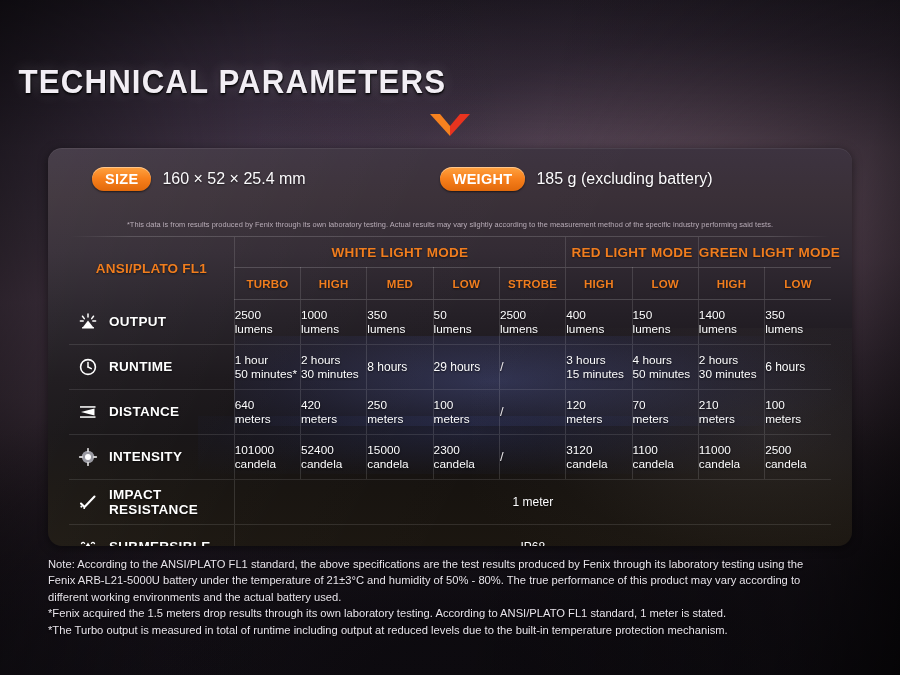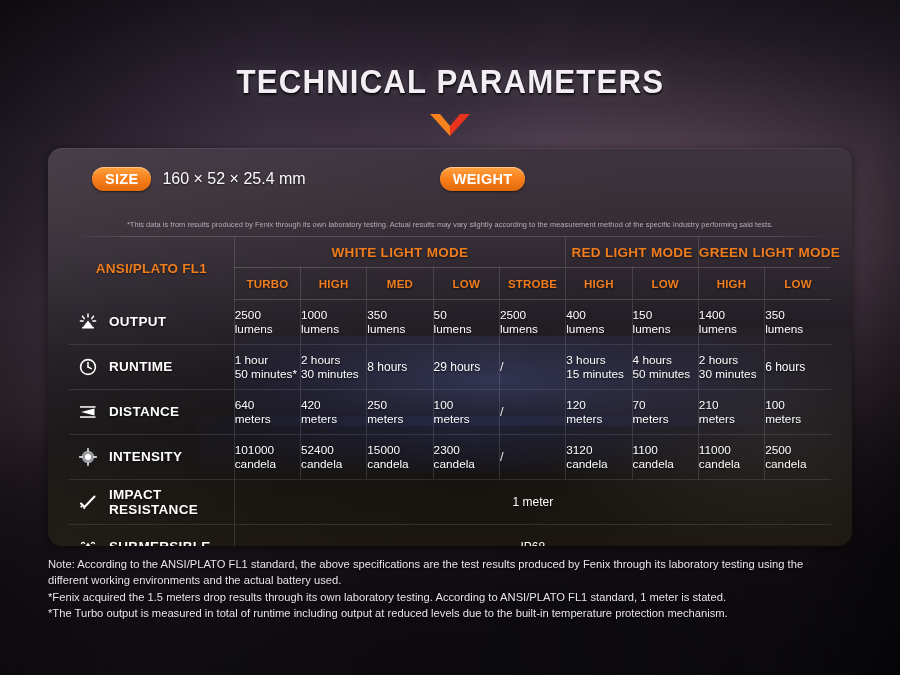--- a/index.html
+++ b/index.html
@@ -33,21 +33,20 @@
       linear-gradient(100deg, rgba(0,0,0,0.55) 0%, rgba(0,0,0,0.05) 28%, rgba(0,0,0,0) 55%, rgba(0,0,0,0.35) 88%, rgba(0,0,0,0.7) 100%),
       linear-gradient(180deg, rgba(0,0,0,0.35) 0%, rgba(0,0,0,0) 22%);
   }
 
   
   #title-wrap {
     position: absolute;
     top: 62px;
     left: 0;
     width: 900px;
-    text-align: center;
   }
   #title {
     font-size: 34px;
     font-weight: bold;
     letter-spacing: 1.2px;
     color: #f2eef4;
     transform: scaleX(0.92);
     display: inline-block;
     text-shadow:
       0 2px 3px rgba(0,0,0,0.75),
@@ -285,20 +284,21 @@
   </svg>
 </div>
 
 <div id="panel">
 
   <div class="sw-strip">
     <span class="pill">SIZE</span>
     <span class="sw-val">160 × 52 ×  25.4 mm</span>
     <span class="sw-gap"></span>
     <span class="pill">WEIGHT</span>
+    <span class="sw-val">185 g (excluding battery)</span>
   </div>
 
   <div class="disclaimer">*This data is from results produced by Fenix through its own laboratory testing. Actual results may vary slightly according to the measurement method of the specific industry performing said tests.</div>
 
   <div class="panel-div"></div>
 
   <div id="hl-band"></div>
   <div id="hl-band2"></div>
 
   <table class="spec">
@@ -472,16 +472,17 @@
           </div>
         </td>
         <td colspan="9" class="span-cell sep">IP68</td>
       </tr>
     </tbody>
   </table>
 </div>
 
 <div id="notes">
   <p>Note: According to the ANSI/PLATO FL1 standard, the above specifications are the test results produced by Fenix through its laboratory testing using the</p>
+  <p>Fenix ARB-L21-5000U battery under the temperature of 21±3°C and humidity of 50% - 80%. The true performance of this product may vary according to</p>
   <p>different working environments and the actual battery used.</p>
   <p>*Fenix acquired the 1.5 meters drop results through its own laboratory testing. According to ANSI/PLATO FL1 standard, 1 meter is stated.</p>
   <p>*The Turbo output is measured in total of runtime including output at reduced levels due to the built-in temperature protection mechanism.</p>
 </div>
 
 </body></html>

